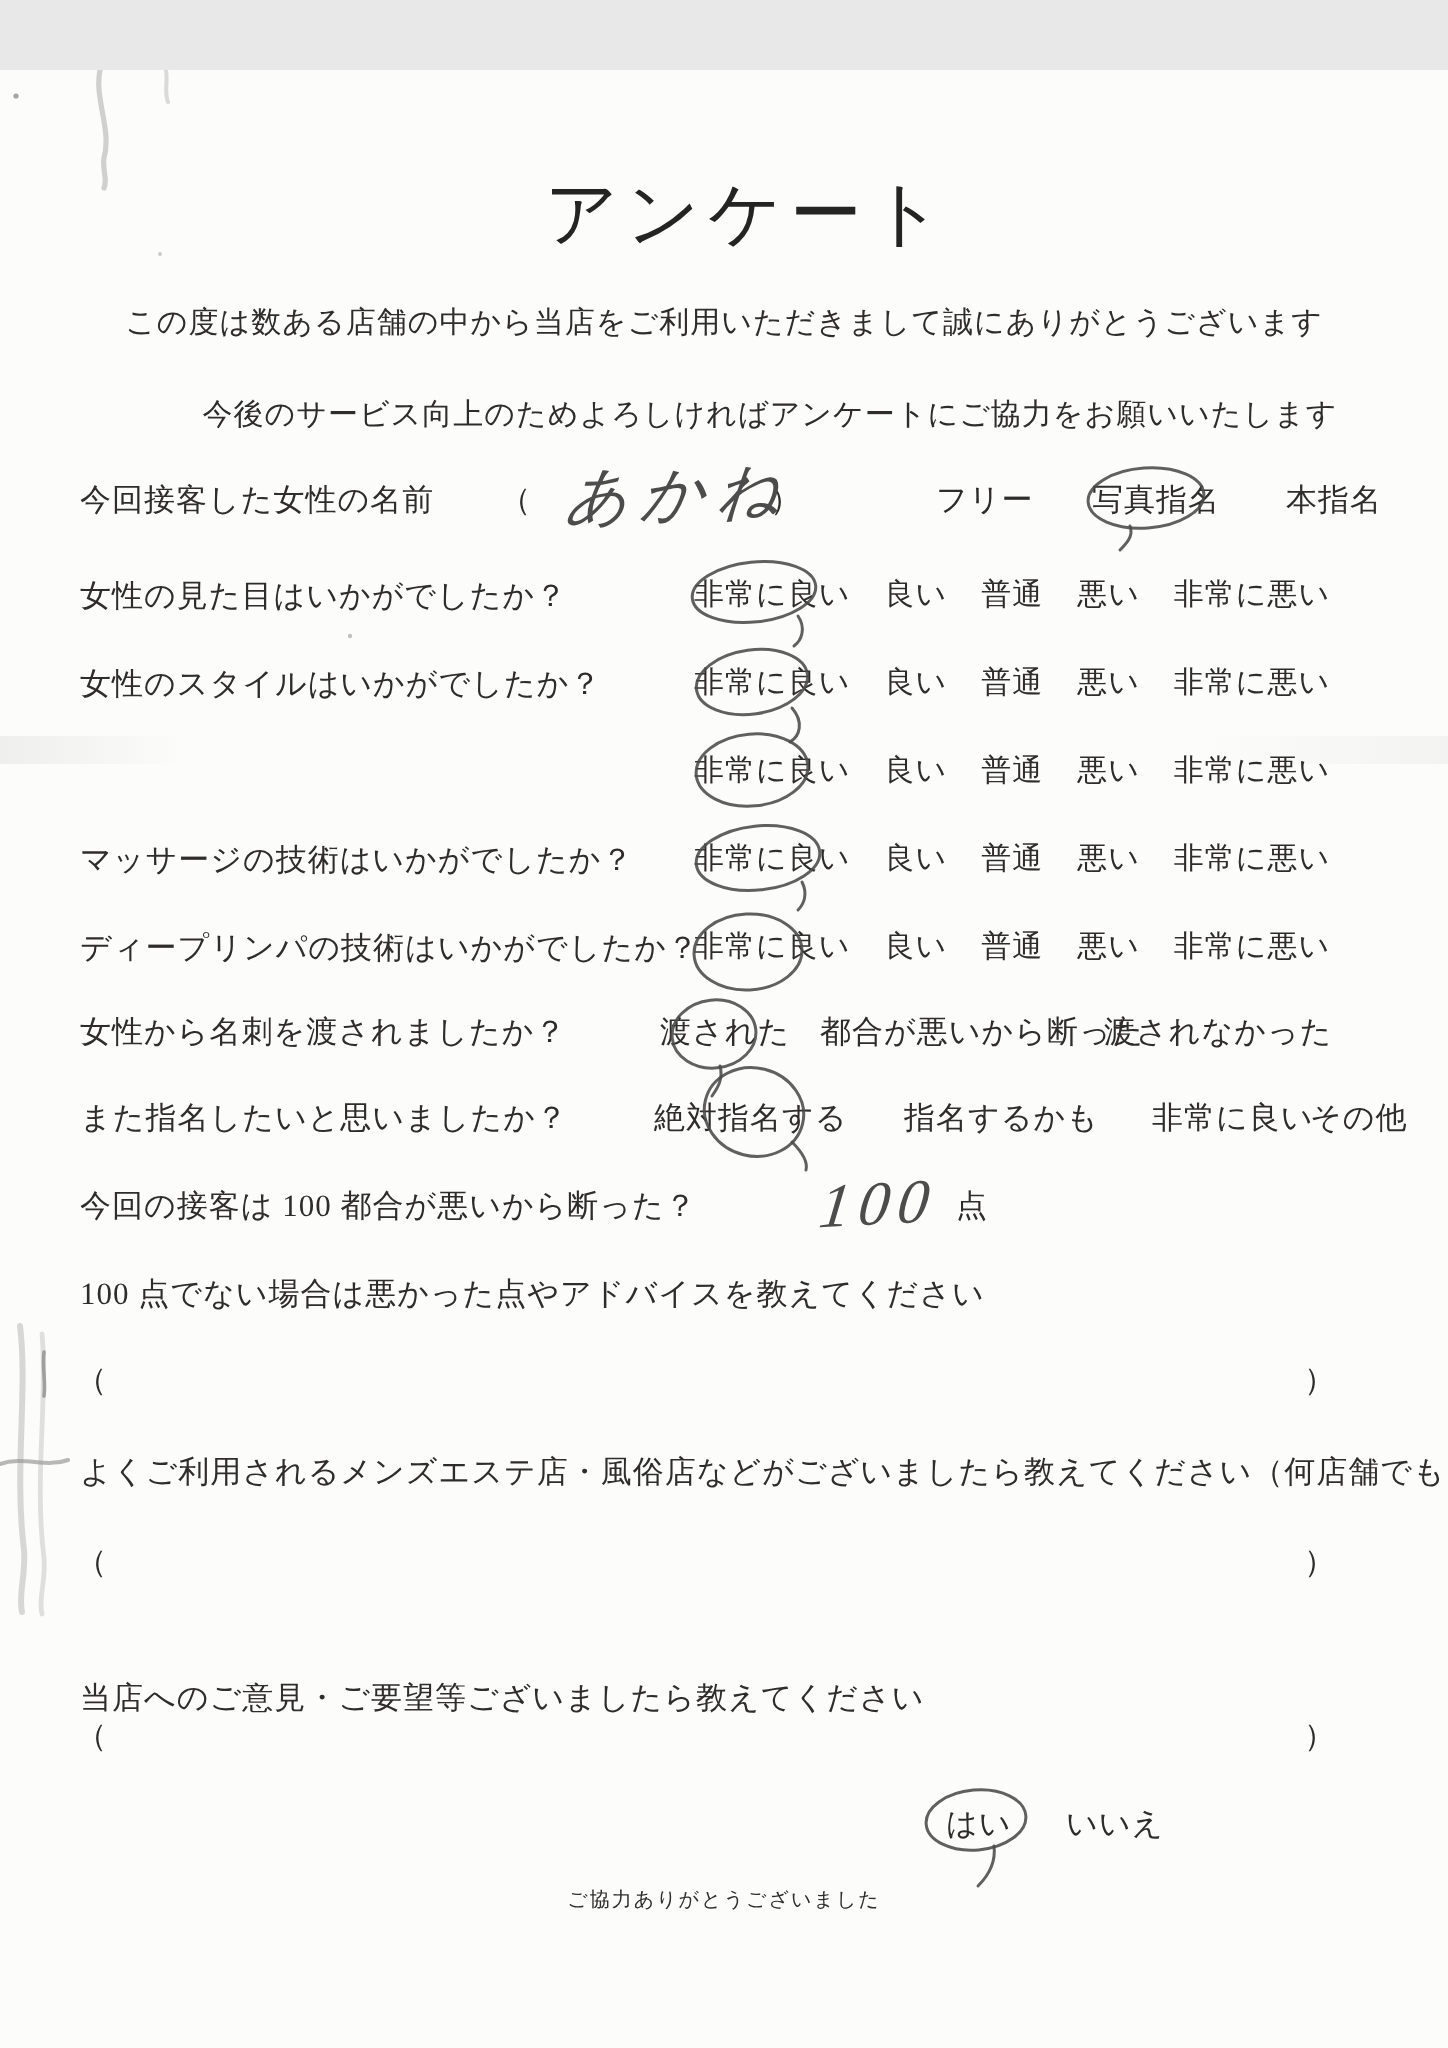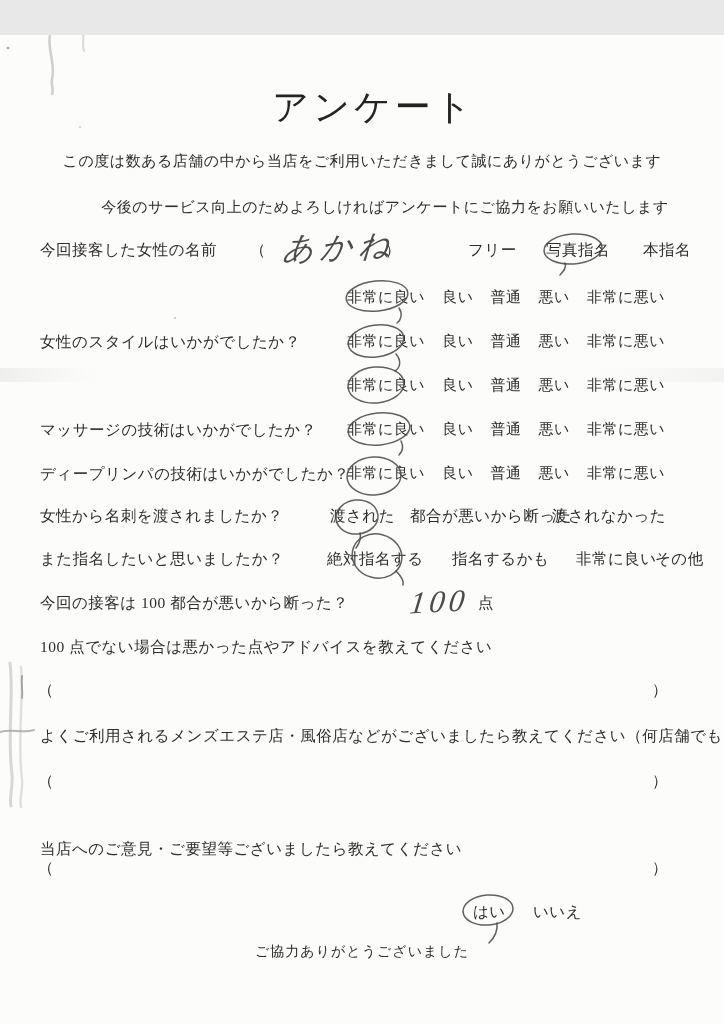--- a/index.html
+++ b/index.html
@@ -31,21 +31,21 @@
     font-style:italic;
   }
   .hand-name{
     top:191px;left:283px;font-size:31px;letter-spacing:6px;
     transform:rotate(-2deg) skewX(-6deg);
   }
   .hand-score{
     top:549px;left:410px;font-size:31px;letter-spacing:4px;
     transform:rotate(-3deg) skewX(-10deg);
   }
-  .closing{top:908px;left:0;width:724px;text-align:center;font-size:14px;letter-spacing:1px;}
+  .closing{top:908px;left:0;width:724px;text-align:center;font-size:10px;letter-spacing:1px;}
   .scan-band{
     position:absolute;top:333px;left:0;width:724px;height:14px;
     background:linear-gradient(90deg,rgba(120,120,118,.10),rgba(120,120,118,0) 13%,rgba(120,120,118,0) 83%,rgba(120,120,118,.07));
   }
   svg.overlay{position:absolute;top:0;left:0;pointer-events:none;}
   .pen{stroke:#4a4a4a;stroke-width:1.5;fill:none;stroke-linecap:round;opacity:.88;}
   .crease{fill:none;stroke-linecap:round;}
 </style>
 </head>
 <body>
@@ -62,20 +62,21 @@
     <span class="abs" style="left:40px">今回接客した女性の名前</span>
     <span class="abs" style="left:250px">（</span>
     <span class="abs" style="left:385px">）</span>
     <span class="abs" style="left:468px">フリー</span>
     <span class="abs" style="left:546px">写真指名</span>
     <span class="abs" style="left:643px">本指名</span>
   </div>
   <div class="abs hand hand-name">あかね</div>
 
   <div class="row" style="top:253px">
+    <span class="q">女性の見た目はいかがでしたか？</span>
     <span class="opts">
         <span class="opt">非常に良い</span>
         <span class="opt">良い</span>
         <span class="opt">普通</span>
         <span class="opt">悪い</span>
         <span class="opt">非常に悪い</span>
       </span>
   </div>
   <div class="row" style="top:297px">
     <span class="q">女性のスタイルはいかがでしたか？</span>

